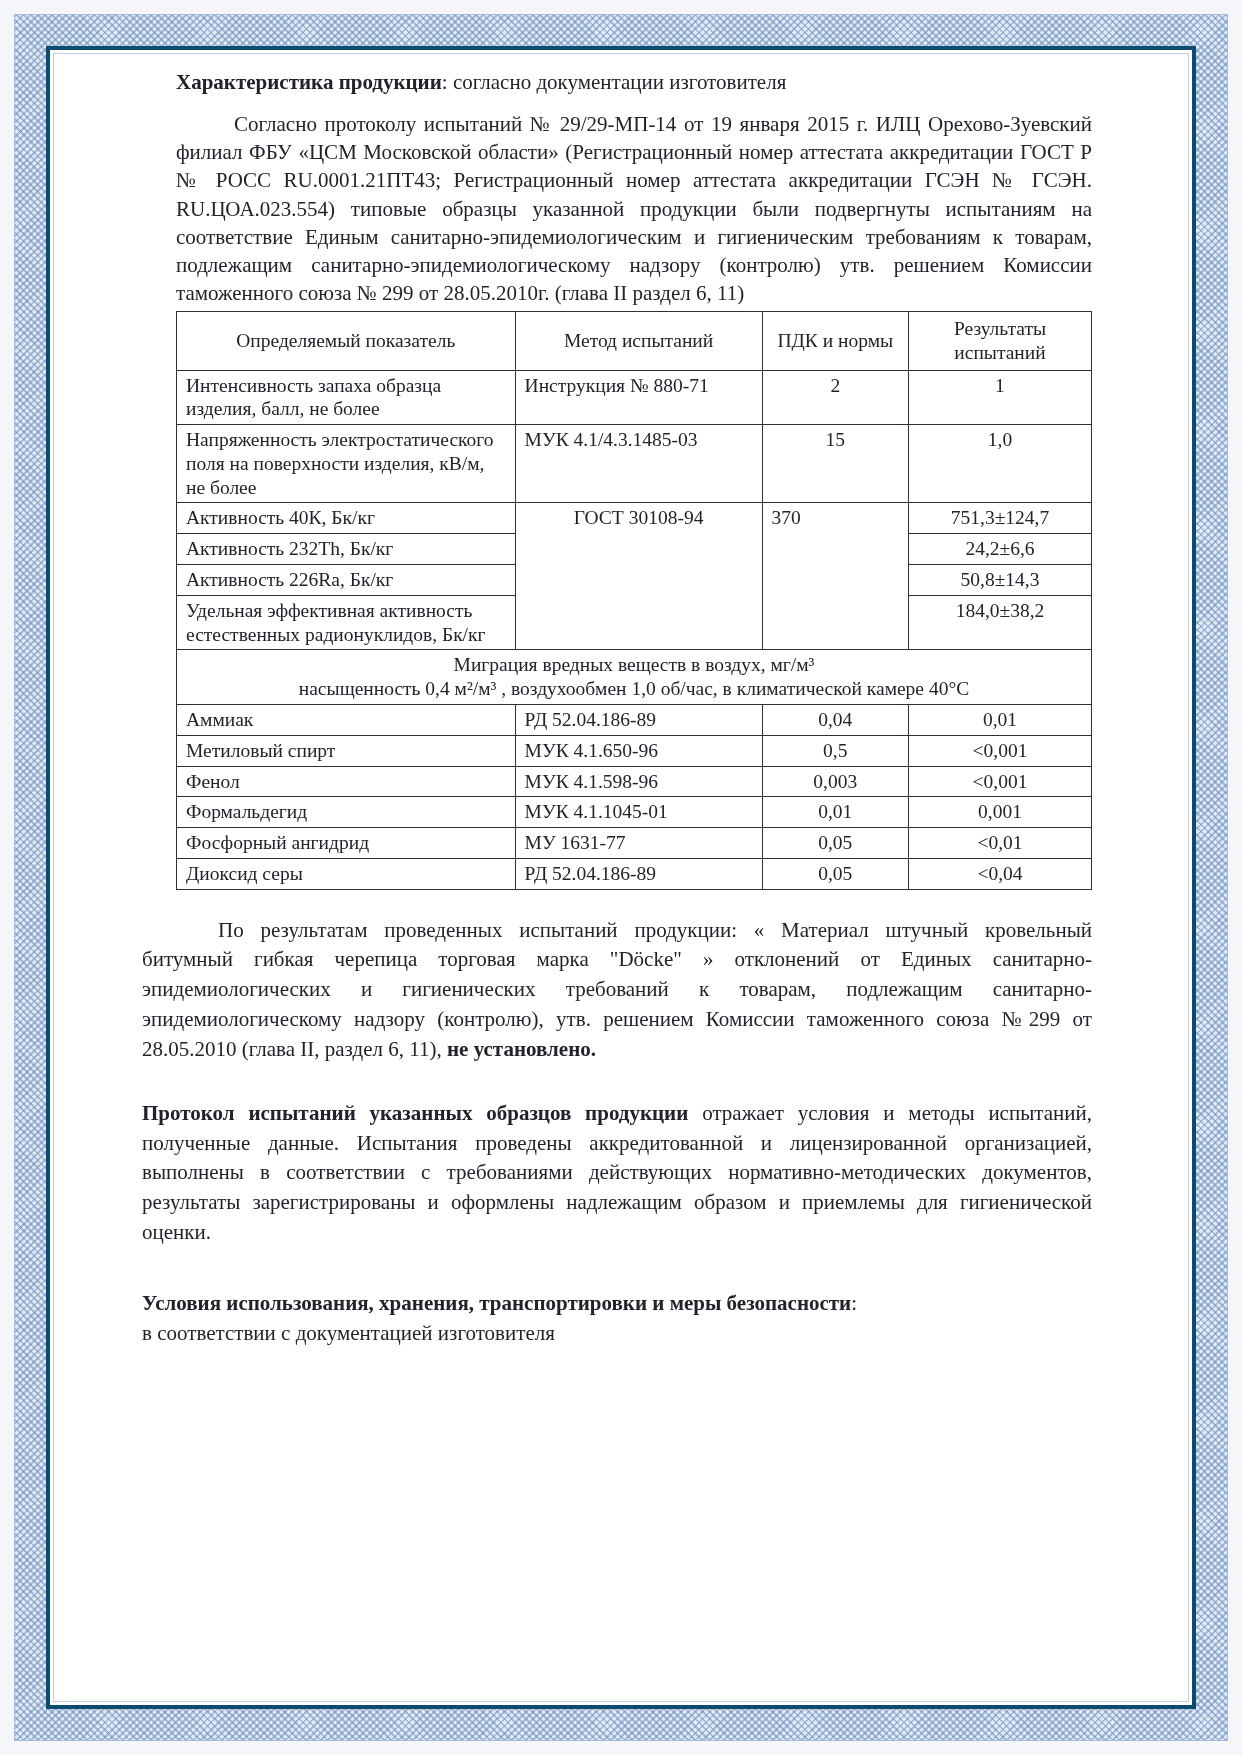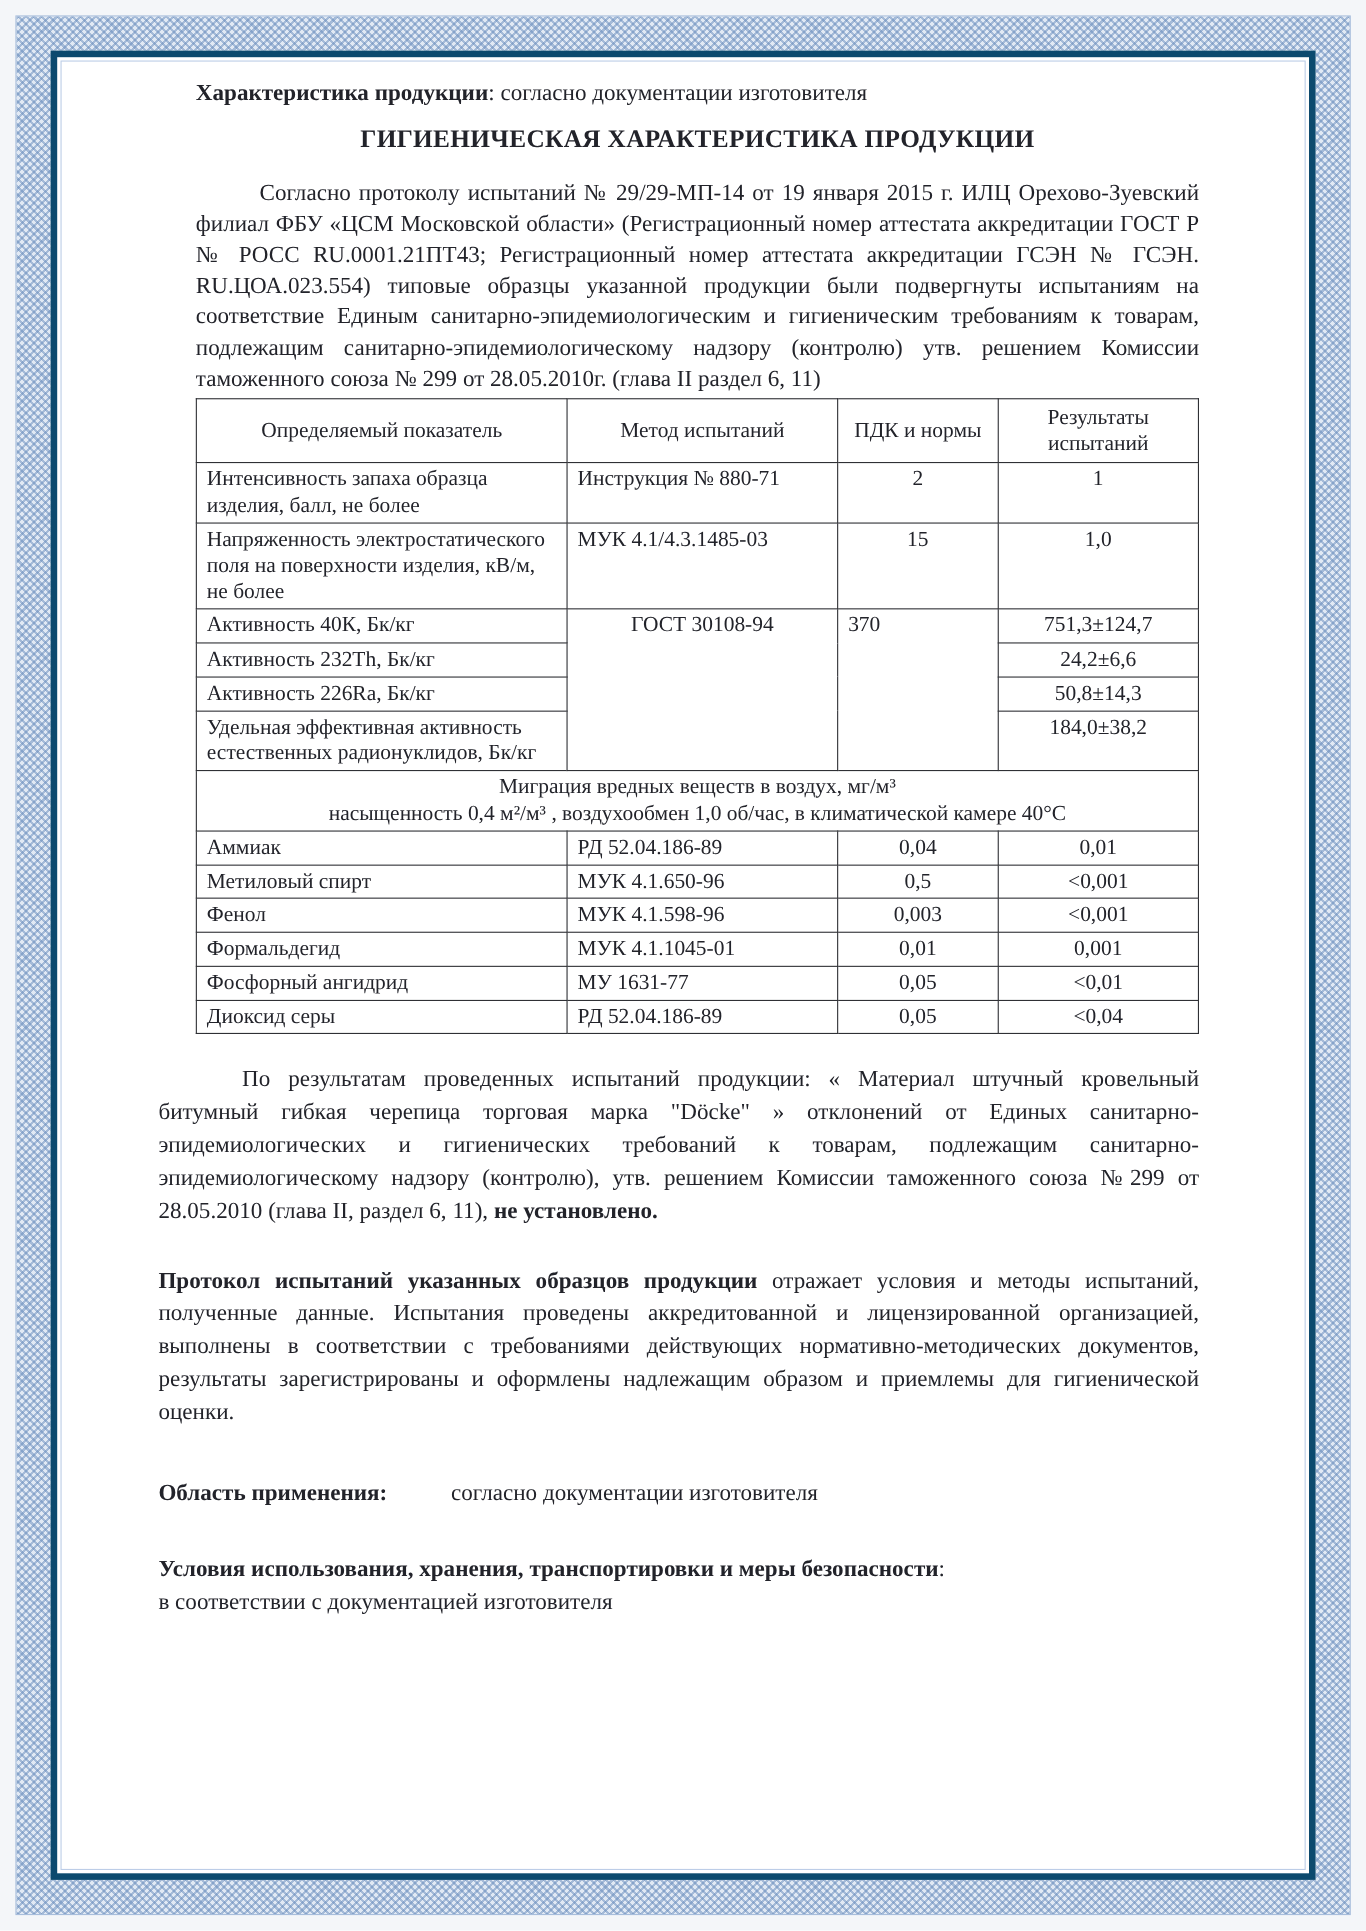--- a/index.html
+++ b/index.html
@@ -17,21 +17,21 @@
     position: absolute; inset: 14px;
     background:
       repeating-linear-gradient(45deg, rgba(104,140,188,.5) 0 2px, rgba(255,255,255,0) 2px 5px),
       repeating-linear-gradient(135deg, rgba(104,140,188,.5) 0 2px, rgba(255,255,255,0) 2px 5px),
       linear-gradient(#e1e9f4, #e1e9f4);
     border: 1px solid #a7bddb;
   }
   .paper {
     position: absolute; inset: 46px;
     background: #fff;
-    border: 6px solid #0c4a6e;
+    border: 4px solid #0c4a6e;
   }
   .paper::before {
     content: ""; position: absolute; inset: 3px;
     border: 1px solid #bccde7; pointer-events: none;
   }
   .content {
     position: absolute; inset: 0;
     padding: 16px 100px 0 92px;
     font-size: 21px; line-height: 1.34;
   }
@@ -73,21 +73,20 @@
 
 <div class="border-band"></div>
 
 <div class="paper">
   <div class="content">
 
     <div class="upper">
 
       <p class="char-line"><span class="b">Характеристика  продукции</span><span>: согласно документации изготовителя</span></p>
 
-      <div class="doc-title">ГИГИЕНИЧЕСКАЯ ХАРАКТЕРИСТИКА ПРОДУКЦИИ</div>
 
       <p class="intro">Согласно протоколу испытаний  № 29/29-МП-14 от  19 января 2015 г.  ИЛЦ Орехово-Зуевский филиал ФБУ «ЦСМ Московской области» (Регистрационный номер аттестата аккредитации ГОСТ Р №  РОСС RU.0001.21ПТ43; Регистрационный номер аттестата  аккредитации   ГСЭН №  ГСЭН. RU.ЦОА.023.554)  типовые  образцы указанной  продукции были  подвергнуты  испытаниям на соответствие  Единым санитарно-эпидемиологическим и гигиеническим требованиям к товарам, подлежащим санитарно-эпидемиологическому  надзору  (контролю)  утв.  решением  Комиссии таможенного союза № 299 от 28.05.2010г. (глава II раздел 6, 11)</p>
 
 
       <table class="spec">
         <colgroup>
           <col style="width:37%">
             <col style="width:27%">
             <col style="width:16%">
             <col style="width:20%">
@@ -174,19 +173,18 @@
             <td class="c">&lt;0,04</td>
           </tr>
         </tbody>
       </table>
     </div>
 
     <p class="conclusion"><span>По  результатам  проведенных  испытаний  продукции:  «   Материал  штучный кровельный  битумный  гибкая  черепица   торговая  марка  "Döcke"  »  отклонений  от Единых  санитарно-эпидемиологических  и  гигиенических  требований  к  товарам, подлежащим  санитарно-эпидемиологическому  надзору  (контролю),  утв.  решением Комиссии  таможенного  союза  №299  от  28.05.2010  (глава  II,  раздел  6,  11),  </span><span class="b">не установлено.</span></p>
 
     <p class="protocol"><span class="lead">Протокол  испытаний  указанных  образцов  продукции</span><span> отражает  условия  и  методы испытаний,  полученные  данные.  Испытания  проведены  аккредитованной  и лицензированной организацией, выполнены в соответствии с требованиями действующих нормативно-методических  документов,  результаты  зарегистрированы  и  оформлены надлежащим образом и приемлемы для гигиенической оценки.</span></p>
 
-    <p class="scope"><span class="label">Область применения:</span><span class="value">согласно документации изготовителя</span></p>
 
     <p class="usage"><span class="label">Условия использования, хранения, транспортировки и меры безопасности</span><span>:</span><br><span>в соответствии с документацией изготовителя</span></p>
 
 
   </div>
 </div>
 
 </body></html>

